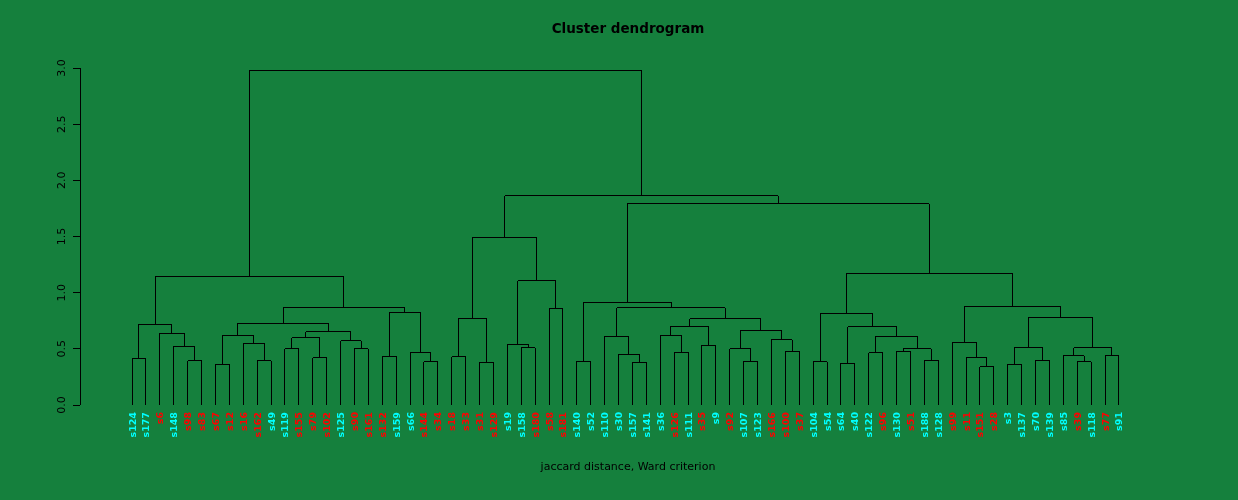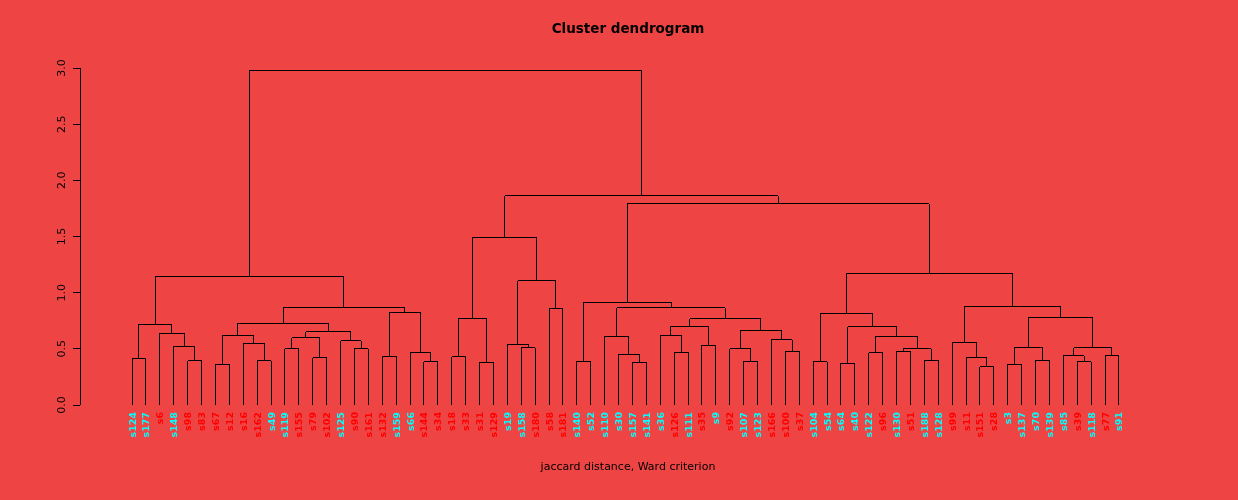--- a/index.html
+++ b/index.html
@@ -1,17 +1,17 @@
 <!DOCTYPE html>
 <html><head>
 <meta charset="utf-8">
 <style>
   html,body{margin:0;padding:0;background:#ffffff;}
   body{width:1238px;height:500px;overflow:hidden;font-family:"DejaVu Sans",sans-serif;}
-  #chart-wrap{position:relative;width:1238px;height:500px;background:#ef4444;}
+  #chart-wrap{position:relative;width:1238px;height:500px;background:#15803d;}
   svg{display:block;}
   .title-text{font-family:"DejaVu Sans",sans-serif;font-size:13.5px;font-weight:bold;fill:#000000;}
   .xlab-text{font-family:"DejaVu Sans",sans-serif;font-size:11px;fill:#000000;}
   .ytick-text{font-family:"DejaVu Sans",sans-serif;font-size:11px;fill:#000000;}
   .leaf-text{font-family:"DejaVu Sans",sans-serif;font-size:9.5px;font-weight:600;}
 </style>
 </head>
 <body>
 
 <div id="chart-wrap">

